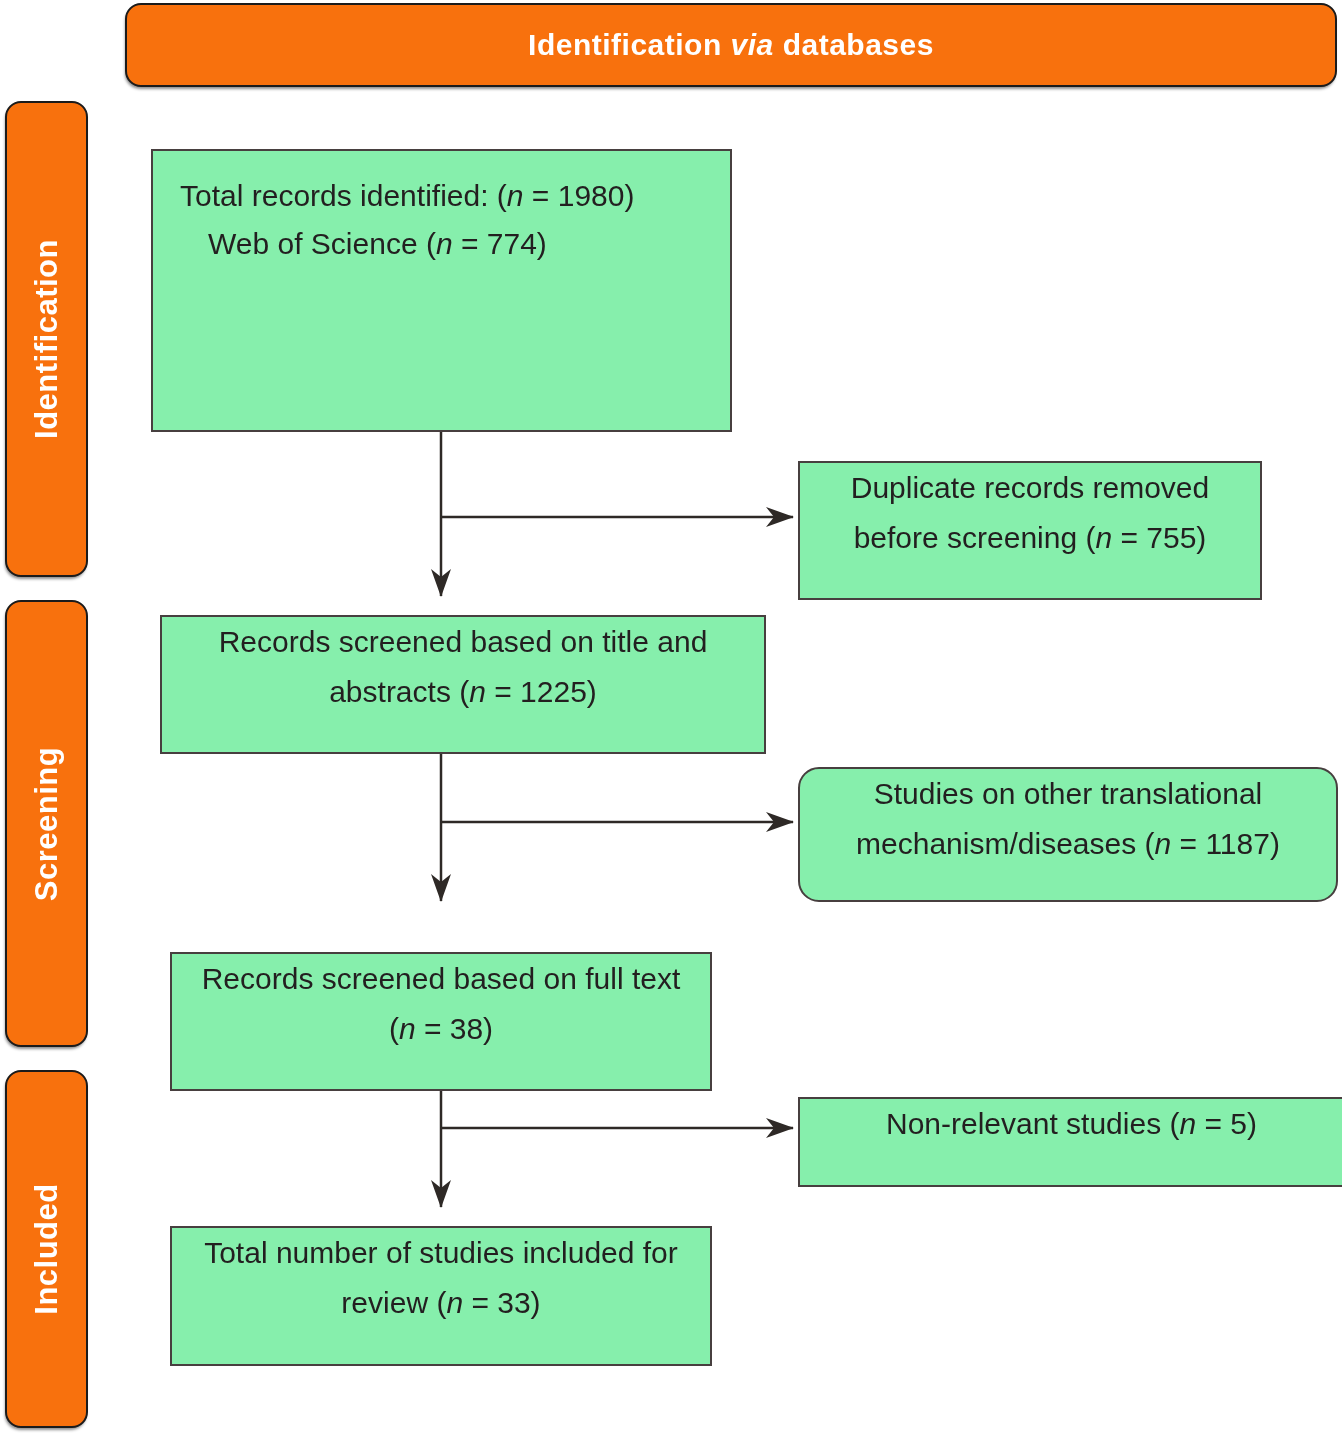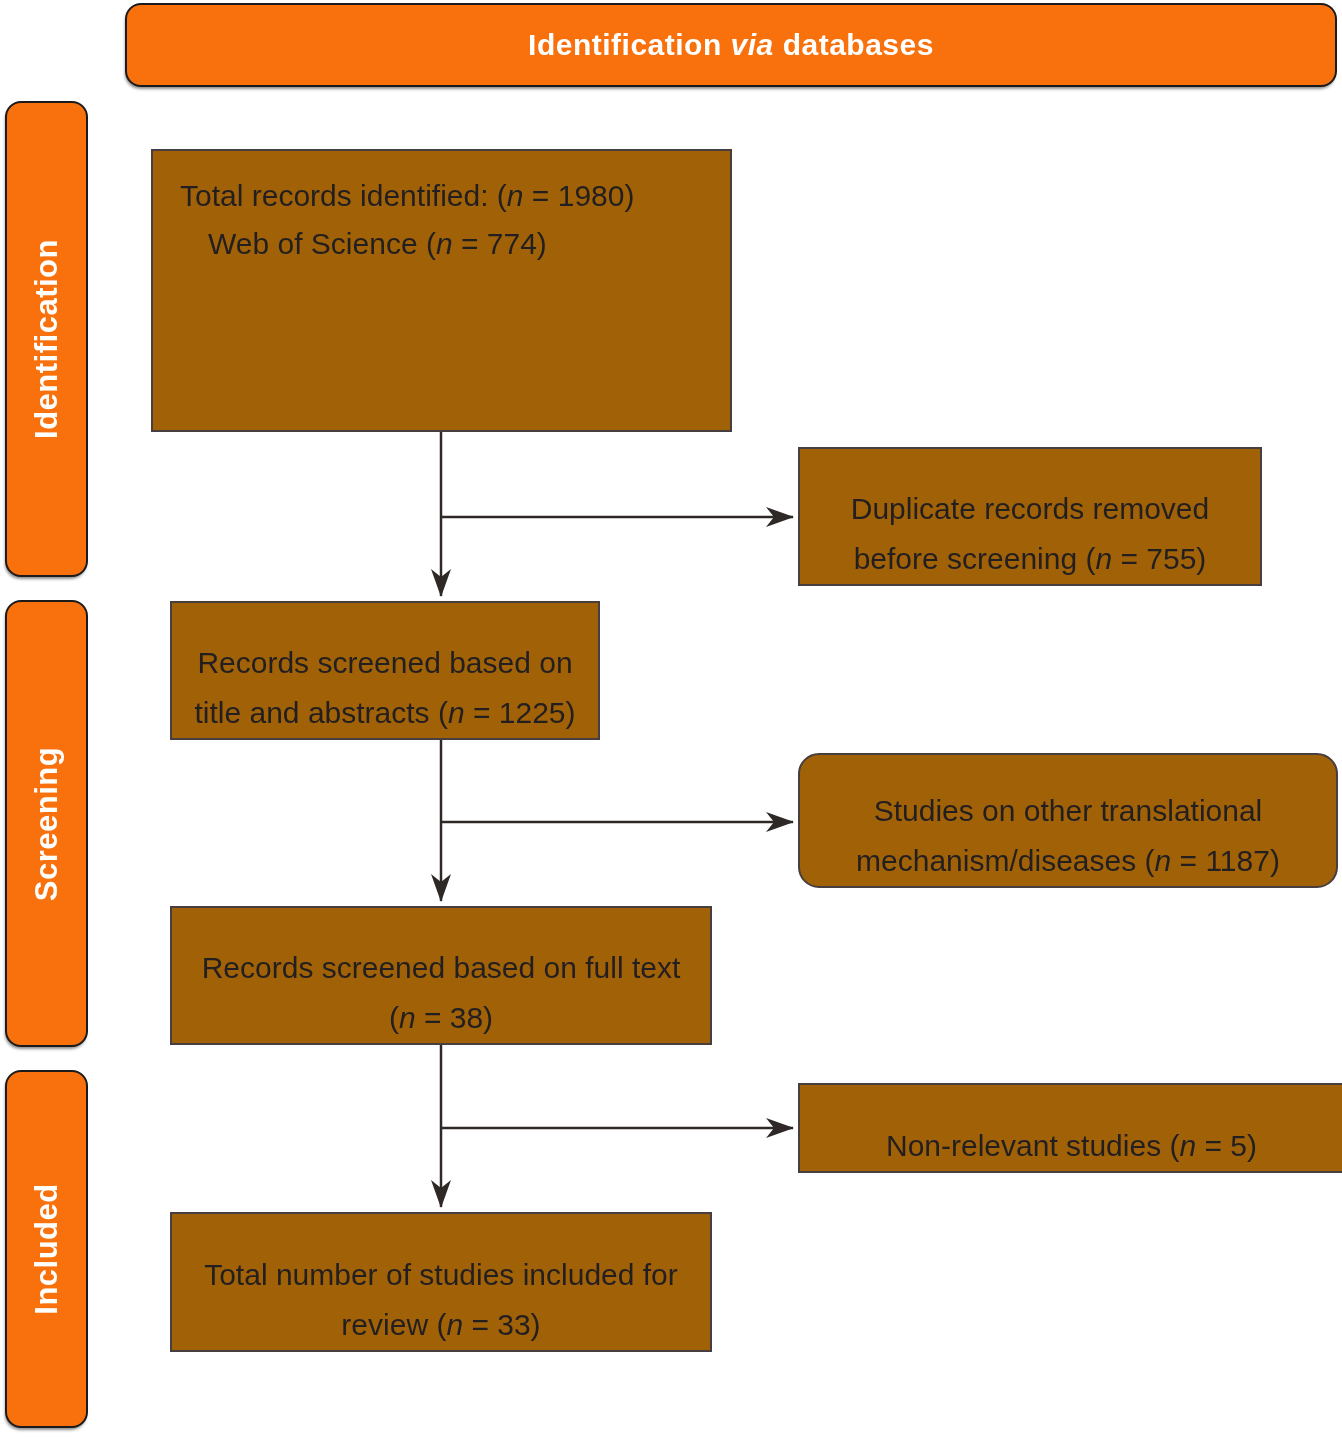--- a/index.html
+++ b/index.html
@@ -54,43 +54,44 @@
     font-weight:bold;
     letter-spacing:0.5px;
   }
   .side-identification{ top:101px; height:476px; }
   .side-screening{ top:600px; height:447px; }
   .side-included{ top:1070px; height:358px; }
 
   
   .fbox{
     position:absolute;
-    background:#a16207;
+    background:#86efac;
     border:2px solid #473f3f;
     box-sizing:border-box;
     font-size:30px;
     line-height:50px;
     color:#231f20;
   }
   .fbox.center{
     display:flex;
-    align-items:flex-end;
+    align-items:flex-start;
     justify-content:center;
     text-align:center;
     padding:0 20px;
+    margin-top:14px;
   }
   .box-identified{
     left:151px; top:149px; width:581px; height:283px;
     padding:21px 10px 0 27px;
     line-height:48px;
   }
   .box-identified .line{ white-space:nowrap; }
   .box-identified .line.indent{ padding-left:28px; }
-  .box-screened-title{ left:170px; top:601px; width:430px; height:139px; }
-  .box-screened-fulltext{ left:170px; top:906px; width:542px; height:139px; }
+  .box-screened-title{ left:160px; top:601px; width:606px; height:139px; }
+  .box-screened-fulltext{ left:170px; top:938px; width:542px; height:139px; }
   .box-included{ left:170px; top:1212px; width:542px; height:140px; }
   .box-duplicates{ left:798px; top:447px; width:464px; height:139px; }
   .box-other{ left:798px; top:753px; width:540px; height:135px;border-radius:21px; }
   .box-nonrelevant{ left:798px; top:1083px; width:547px; height:90px; }
 
   .arrows{
     position:absolute;
     left:0; top:0;
     width:1342px; height:1444px;
     pointer-events:none;

